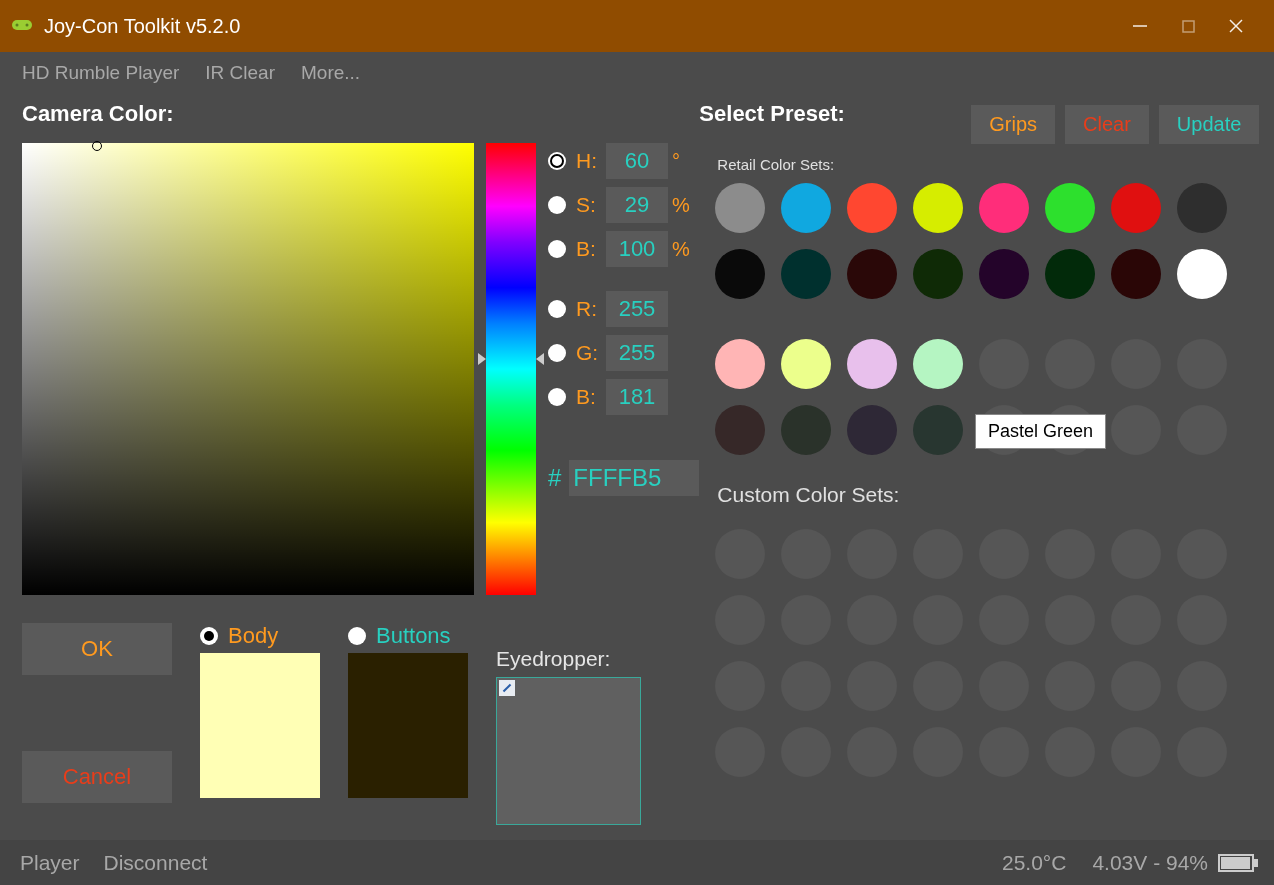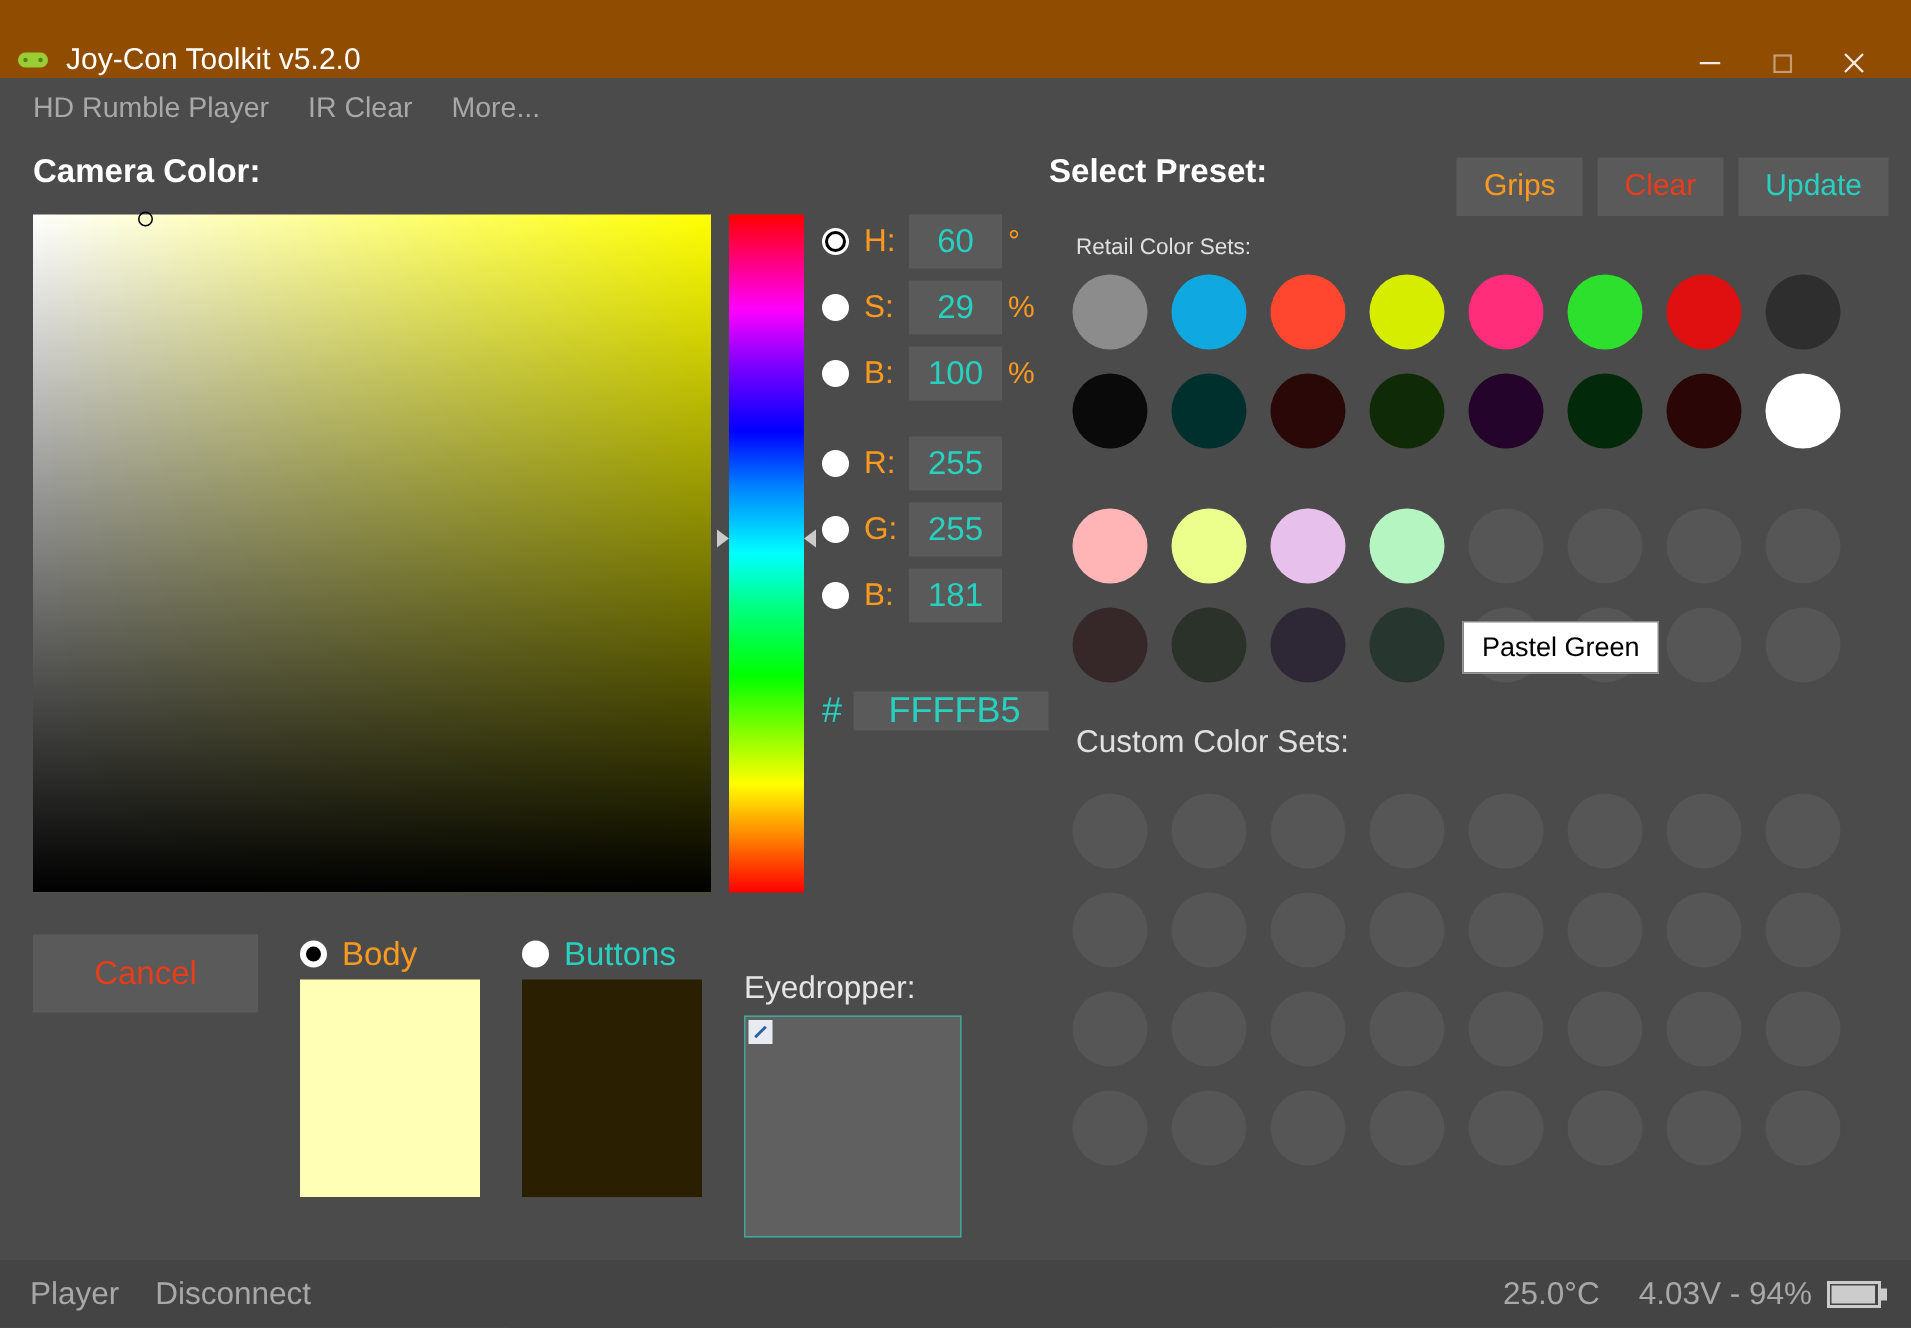--- a/index.html
+++ b/index.html
@@ -10,21 +10,21 @@
     width: 1274px;
     height: 885px;
     overflow: hidden;
     position: relative;
     font-size: 14px;
   }
   .titlebar {
     height: 52px;
     background: #904C00;
     display: flex;
-    align-items: flex-end;
+    align-items: center;
     padding: 0 10px;
   }
   .titlebar .icon { margin-right: 10px; }
   .titlebar .title { font-size: 20px; color: #fff; font-weight: 400; }
   .win-controls { margin-left: auto; display: flex; gap: 28px; padding-right:18px; }
   .win-btn { width: 20px; height: 20px; display:flex; align-items:center; justify-content:center; color:#fff; font-size:18px; opacity:.9; cursor:pointer;}
   .win-btn.dim { opacity:.45; }
   .menubar {
     height: 41px;
     display: flex;
@@ -65,21 +65,21 @@
   .hue-ptr-r { right:-8px; border-right:8px solid #ccc; }
   .value-col { margin-left:12px; }
   .vrow { display:flex; align-items:center; margin-bottom:8px; height:36px;}
   .vradio { width:18px; height:18px; border-radius:50%; background:#fff; margin-right:10px; display:flex; align-items:center; justify-content:center; cursor:pointer;}
   .vradio.sel::after { content:""; width:10px; height:10px; border-radius:50%; border:2px solid #000; background:transparent; }
   .vlabel { width:26px; color:#ff9a1f; font-size:21px; }
   .vinput { width:62px; height:36px; background:#5a5a5a; color:#28d0c0; font-size:22px; text-align:center; border:none; margin:0 4px;}
   .vunit { font-size:20px; color:#ff9a1f; }
   .hex-row { display:flex; align-items:center; margin-top:45px;}
   .hex-label { font-size:24px; color:#28d0c0; margin-right:8px;}
-  .hex-input { width:130px; height:26px; background:#5a5a5a; color:#28d0c0; font-size:24px; text-align:center; border:none; padding-left:4px;}
+  .hex-input { width:130px; height:36px; background:#5a5a5a; color:#28d0c0; font-size:24px; text-align:left; border:none; padding-left:4px;}
   
   .bottom-left { display:flex; margin-top:28px; gap:28px;}
   .btn { width:150px; height:52px; background:#5a5a5a; display:flex; align-items:center; justify-content:center; font-size:22px; cursor:pointer;}
   .btn.ok { color:#ff9a1f; }
   .btn.cancel { color:#e83d1a; }
   .stack { display:flex; flex-direction:column; gap:76px;}
   .swatch-col { }
   .swatch-hdr { display:flex; align-items:center; margin-bottom:4px;}
   .sradio { width:18px; height:18px; border-radius:50%; background:#fff; margin-right:10px; display:flex; align-items:center; justify-content:center; cursor:pointer;}
   .sradio.sel::after { content:""; width:10px; height:10px; border-radius:50%; background:#000; }
@@ -214,20 +214,21 @@
         </div>
         <div class="hex-row">
           <span class="hex-label">#</span>
           <input class="hex-input" value="FFFFB5" style="">
         </div>
       </div>
     </div>
 
     <div class="bottom-left">
       <div class="stack">
+        <div class="btn ok">OK</div>
         <div class="btn cancel">Cancel</div>
       </div>
       <div class="swatch-col">
         <div class="swatch-hdr">
           <div class="sradio sel"></div>
           <span class="sname body">Body</span>
         </div>
         <div class="swatch" id="body-swatch" style="background: rgb(255, 255, 181);"></div>
       </div>
       <div class="swatch-col">

